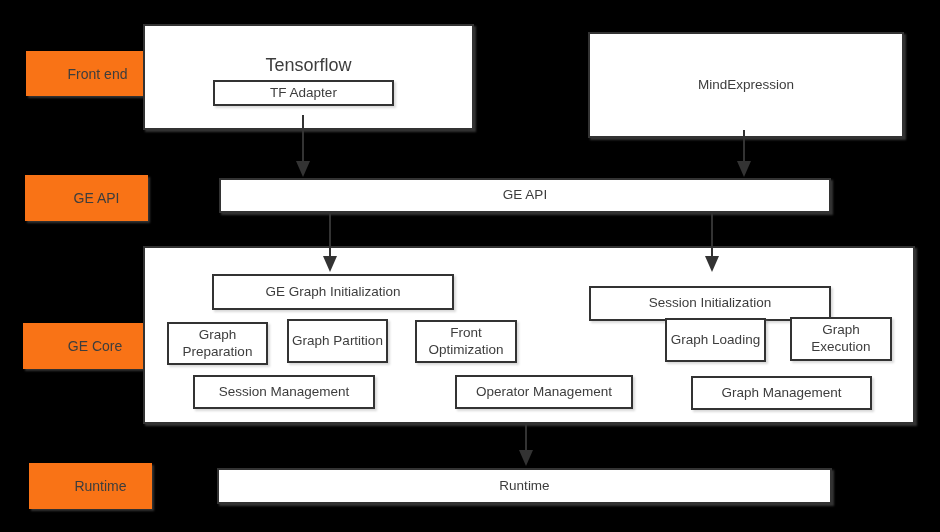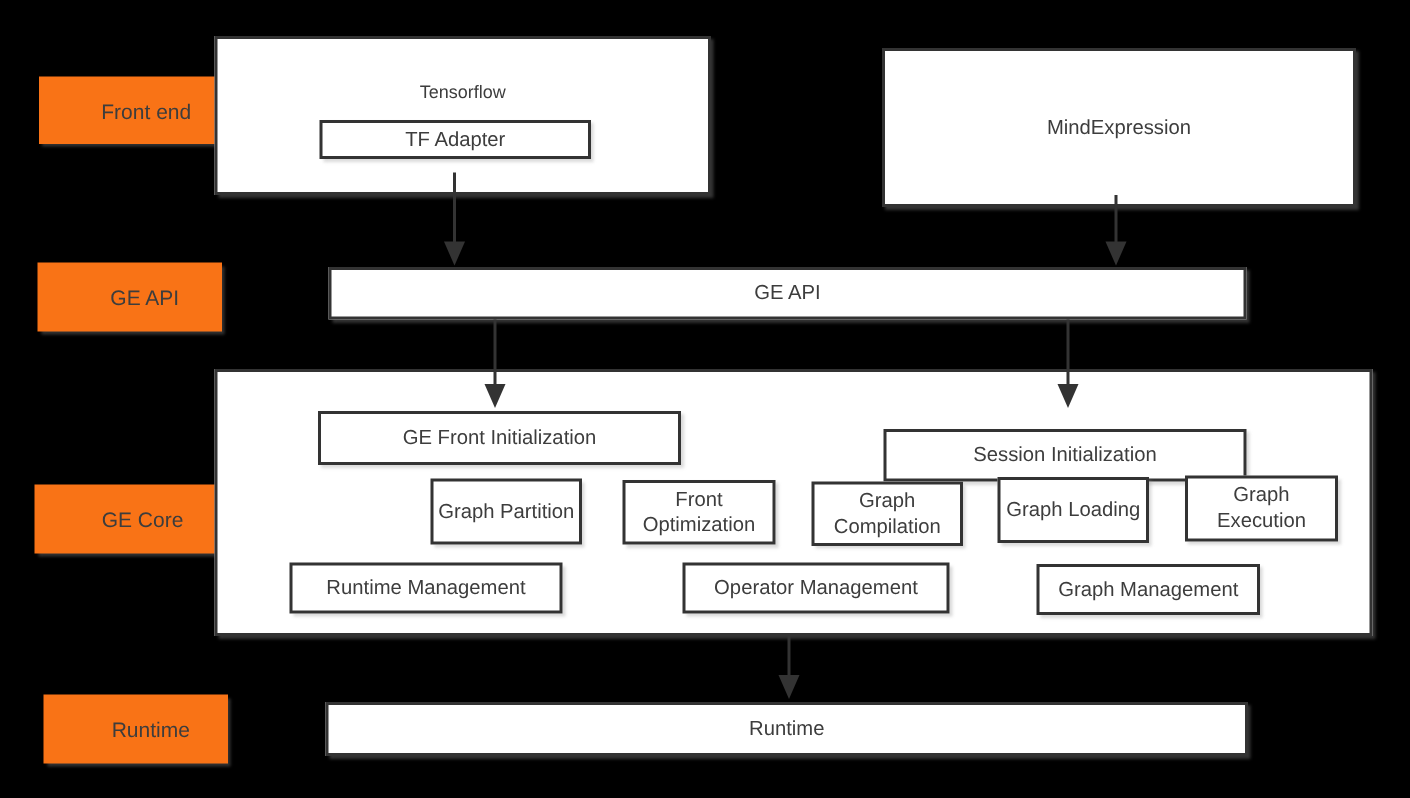--- a/index.html
+++ b/index.html
@@ -15,21 +15,21 @@
   }
   .box {
     position:absolute; background:#ffffff; border:2px solid #333333;
     box-sizing:border-box; display:flex; align-items:center; justify-content:center;
     text-align:center; font-size:13.5px; line-height:1.25;
     box-shadow:2px 2px 2px rgba(150,150,150,0.35);
   }
   .container-box { display:block; }
   .box-title {
     position:absolute; left:0; right:0; top:28px;
-    text-align:center; font-size:12px;
+    text-align:center; font-size:18px;
   }
   .arrow { position:absolute; width:14px; z-index:5; }
   .arrow .shaft { position:absolute; left:6px; top:0; bottom:15px; width:2px; background:#333333; }
   .arrow .head {
     position:absolute; left:0; bottom:0; width:0; height:0;
     border-left:7px solid transparent; border-right:7px solid transparent;
     border-top:16px solid #333333;
   }
 </style>
 </head>
@@ -46,32 +46,32 @@
     <div class="box-title">Tensorflow</div>
     <div class="box" style="left:68px;top:54px;width:181px;height:26px">TF Adapter</div>
   </div>
 
   <div class="box" style="left:588px;top:32px;width:316px;height:106px">MindExpression</div>
 
   <div class="box" style="left:219px;top:178px;width:612px;height:35px">GE API</div>
 
   <div class="box container-box" style="left:143px;top:246px;width:772px;height:178px">
 
-    <div class="box" style="left:67px;top:26px;width:242px;height:36px">GE Front Initialization</div>
+    <div class="box" style="left:67px;top:26px;width:242px;height:36px">GE Graph Initialization</div>
     <div class="box" style="left:444px;top:38px;width:242px;height:35px">Session Initialization</div>
 
+    <div class="box" style="left:22px;top:74px;width:101px;height:43px">Graph Preparation</div>
     <div class="box" style="left:142px;top:71px;width:101px;height:44px">Graph Partition</div>
     <div class="box" style="left:270px;top:72px;width:102px;height:43px">Front Optimization</div>
-    <div class="box" style="left:396px;top:73px;width:101px;height:43px">Graph Compilation</div>
     <div class="box" style="left:645px;top:69px;width:102px;height:44px">Graph Execution</div>
     <div class="box" style="left:520px;top:70px;width:101px;height:44px">Graph Loading</div>
 
-    <div class="box" style="left:48px;top:127px;width:182px;height:34px">Runtime Management</div>
+    <div class="box" style="left:48px;top:127px;width:182px;height:34px">Session Management</div>
     <div class="box" style="left:310px;top:127px;width:178px;height:34px">Operator Management</div>
-    <div class="box" style="left:546px;top:128px;width:149px;height:34px">Graph Management</div>
+    <div class="box" style="left:546px;top:128px;width:181px;height:34px">Graph Management</div>
   </div>
 
   <div class="box" style="left:217px;top:468px;width:615px;height:36px">Runtime</div>
 
   <div class="arrow" style="left:296px;top:115px;height:62px">
     <span class="shaft"></span>
     <span class="head"></span>
   </div>
   <div class="arrow" style="left:737px;top:130px;height:47px">
     <span class="shaft"></span>

